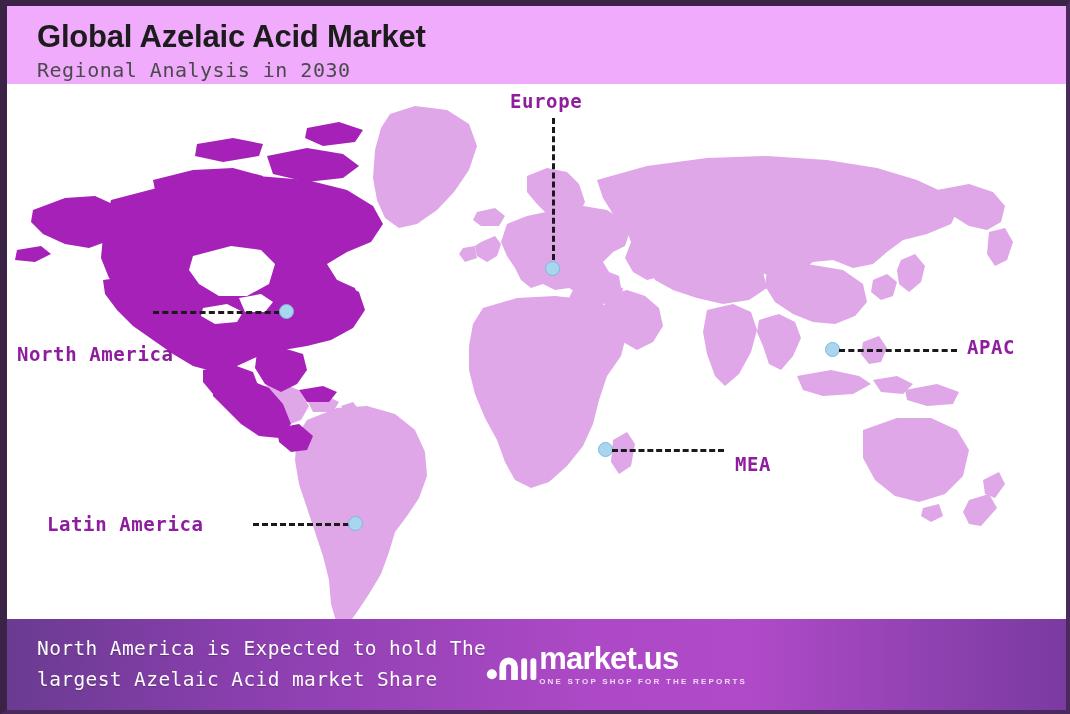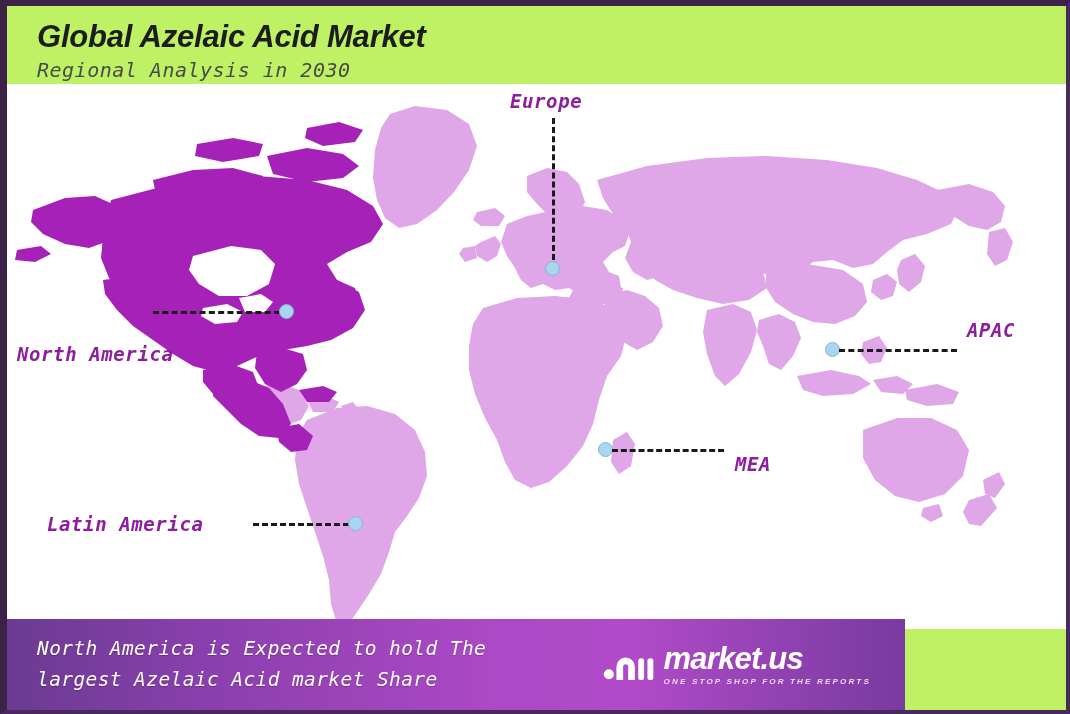--- a/index.html
+++ b/index.html
@@ -1,26 +1,25 @@
 <!DOCTYPE html>
 <html><head>
 <meta charset="utf-8">
 <style>
   html,body{margin:0;padding:0;background:#fff;}
   body{width:1070px;height:714px;overflow:hidden;font-family:"Liberation Sans",sans-serif;}
 
   #infographic{
     position:relative;width:1070px;height:714px;box-sizing:border-box;
-    background:#bef264;
+    background:#f0abfc;
     border-left:7px solid #3a2347;
     border-top:6px solid #3a2347;
     border-right:4px solid #4a2a5c;
     border-bottom:4px solid #4a2a5c;
     overflow:hidden;
-    font-style:italic;
   }
 
   
   #header{position:absolute;left:30px;top:14px;z-index:30;}
   #title{
     font-family:"Liberation Sans",sans-serif;
     font-weight:bold;font-size:31px;color:#1c1c1c;letter-spacing:-0.2px;
     line-height:1.1;white-space:nowrap;
   }
   #subtitle{
@@ -53,31 +52,31 @@
   .leader{position:absolute;pointer-events:none;}
   .leader.h{
     height:0;border-top:3px dashed #1a1a1a;
   }
   .leader.v{
     width:0;border-left:3px dashed #1a1a1a;
   }
 
   
   #footer{
-    position:absolute;left:0;bottom:0;width:898px;height:91px;z-index:40;
+    position:absolute;left:0;bottom:0;width:1062px;height:91px;z-index:40;
     background:linear-gradient(90deg,#6a3b91 0%,#8a3fae 22%,#ad49c6 55%,#b04ac8 70%,#8a40ad 90%,#7a3aa0 100%);
-    display:flex;align-items:center;justify-content:space-between;
+    display:flex;align-items:center;
     box-sizing:border-box;padding:0 22px 0 30px;
   }
   #footer-text{
     font-family:"DejaVu Sans Mono","Liberation Mono",monospace;
     font-size:19.5px;color:#ffffff;line-height:1.55;letter-spacing:0.4px;
     text-shadow:0 1px 1px rgba(0,0,0,.25);
   }
-  #logo{display:flex;align-items:center;gap:9px;padding-right:12px;}
+  #logo{display:flex;align-items:center;gap:1px;padding-right:12px;}
   #logo-mark{width:52px;height:40px;flex:0 0 auto;}
   #logo-text-block{display:flex;flex-direction:column;justify-content:center;}
   #logo-word{
     font-family:"Liberation Sans",sans-serif;font-weight:bold;
     font-size:31px;color:#ffffff;line-height:1;letter-spacing:-0.8px;
   }
   #logo-tag{
     font-family:"Liberation Sans",sans-serif;font-weight:bold;
     font-size:8px;color:#f0d9f7;letter-spacing:2.2px;margin-top:3px;
     text-align:right;
@@ -196,21 +195,21 @@
     <div class="marker-dot" style="left:538px;top:255px;"></div>
 
     <div class="leader h" style="left:146px;top:305px;width:127px;"></div>
     <div class="marker-dot" style="left:272px;top:298px;"></div>
     <div class="region-label two-line" style="left:10px;top:335px;">
       <div>North America</div>
     </div>
 
     <div class="marker-dot" style="left:818px;top:336px;"></div>
     <div class="leader h" style="left:832px;top:343px;width:118px;"></div>
-    <div class="region-label" style="left:960px;top:313px;">APAC</div>
+    <div class="region-label" style="left:960px;top:330px;">APAC</div>
 
     <div class="marker-dot" style="left:591px;top:436px;"></div>
     <div class="leader h" style="left:605px;top:443px;width:112px;"></div>
     <div class="region-label" style="left:728px;top:447px;">MEA</div>
 
     <div class="region-label" style="left:40px;top:507px;">Latin America</div>
     <div class="leader h" style="left:246px;top:517px;width:96px;"></div>
     <div class="marker-dot" style="left:341px;top:510px;"></div>
   </div>
 

